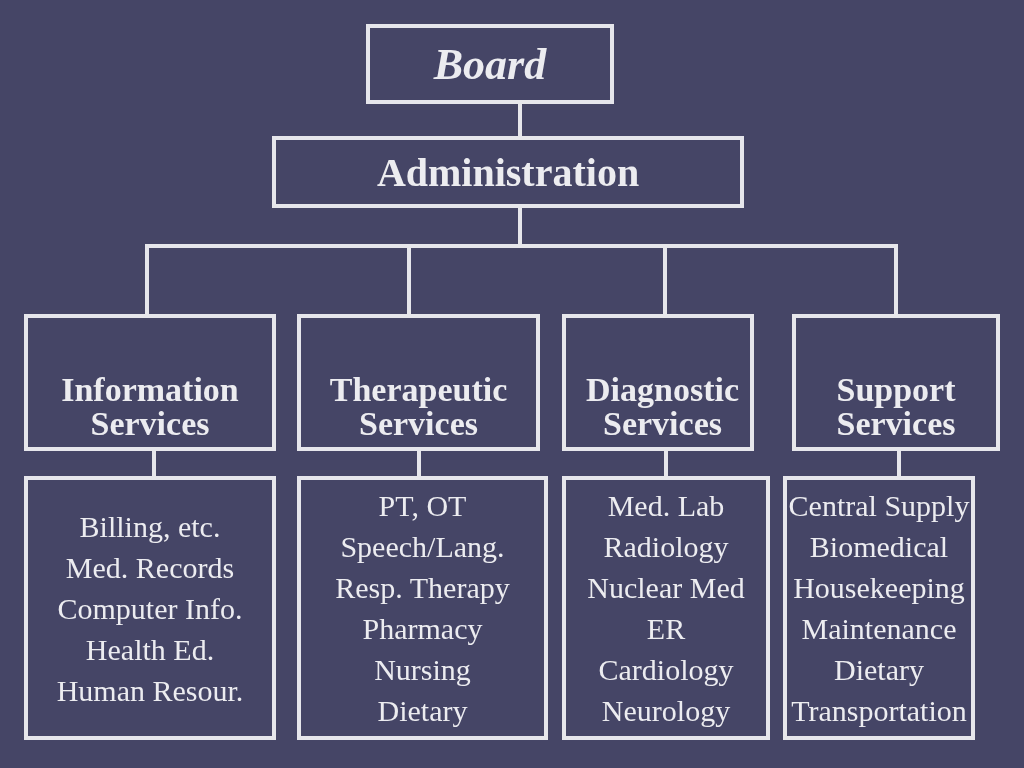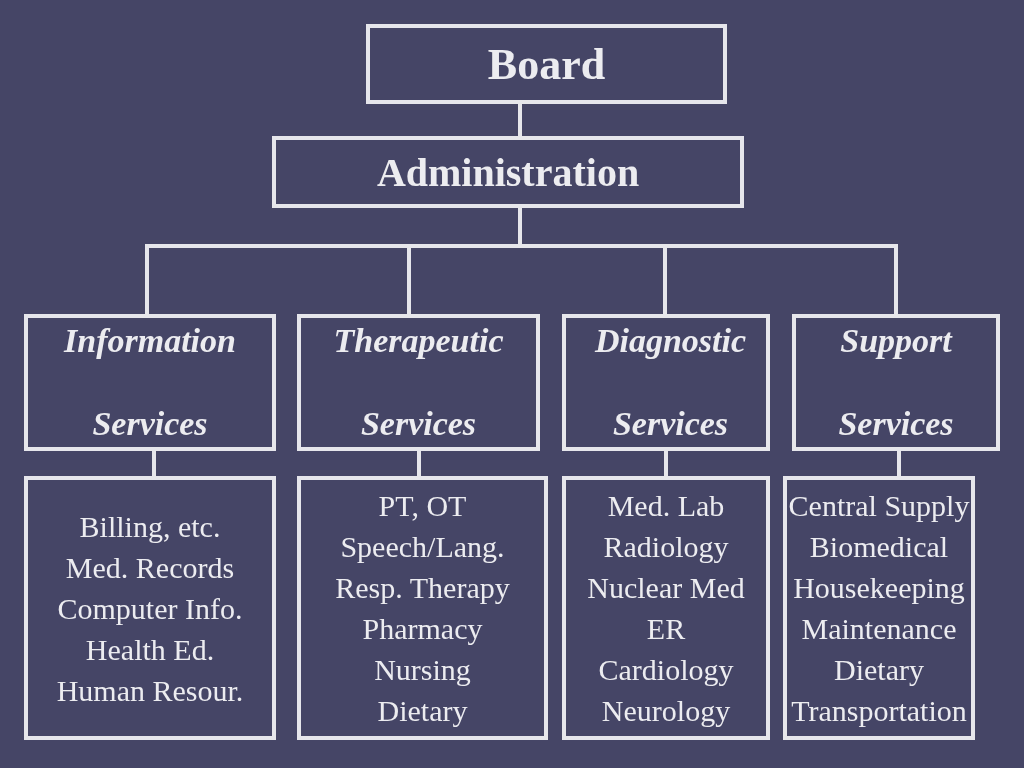--- a/index.html
+++ b/index.html
@@ -12,32 +12,32 @@
     }
     .box {
       position: absolute;
       box-sizing: border-box;
       border: 4px solid #e6e6ec;
       display: flex; flex-direction: column; align-items: center; justify-content: center;
       text-align: center;
     }
     .line { position: absolute; background: #e6e6ec; }
     .title { font-weight: bold; }
-    #board { left: 366px; top: 24px; width: 361px; height: 80px; }
+    #board { left: 366px; top: 24px; width: 248px; height: 80px; font-style: italic; }
     #board .title { font-size: 44px; }
     #admin { left: 272px; top: 136px; width: 472px; height: 72px; }
     #admin .title { font-size: 40px; }
-    .dept { top: 314px; height: 137px; justify-content: space-between; padding: 6px 0; font-style: italic; }
+    .dept { top: 314px; height: 137px; justify-content: flex-end; padding: 6px 0; }
     .dept .title { font-size: 34px; line-height: 1; }
     .list { top: 476px; height: 264px; justify-content: center; }
     .list .item { font-size: 30px; line-height: 41px; white-space: nowrap; }
 
     #dept0 { left: 24px;  width: 252px; }
     #dept1 { left: 297px; width: 243px; }
-    #dept2 { left: 562px; width: 208px; padding-left: 9px; }
+    #dept2 { left: 562px; width: 192px; padding-left: 9px; }
     #dept3 { left: 792px; width: 208px; }
     #list0 { left: 24px;  width: 252px; }
     #list1 { left: 297px; width: 251px; }
     #list2 { left: 562px; width: 208px; }
     #list3 { left: 783px; width: 192px; }
   </style>
 </head>
 <body>
 
 <div class="line" style="left:518px; top:104px; width:4px; height:32px;"></div>

